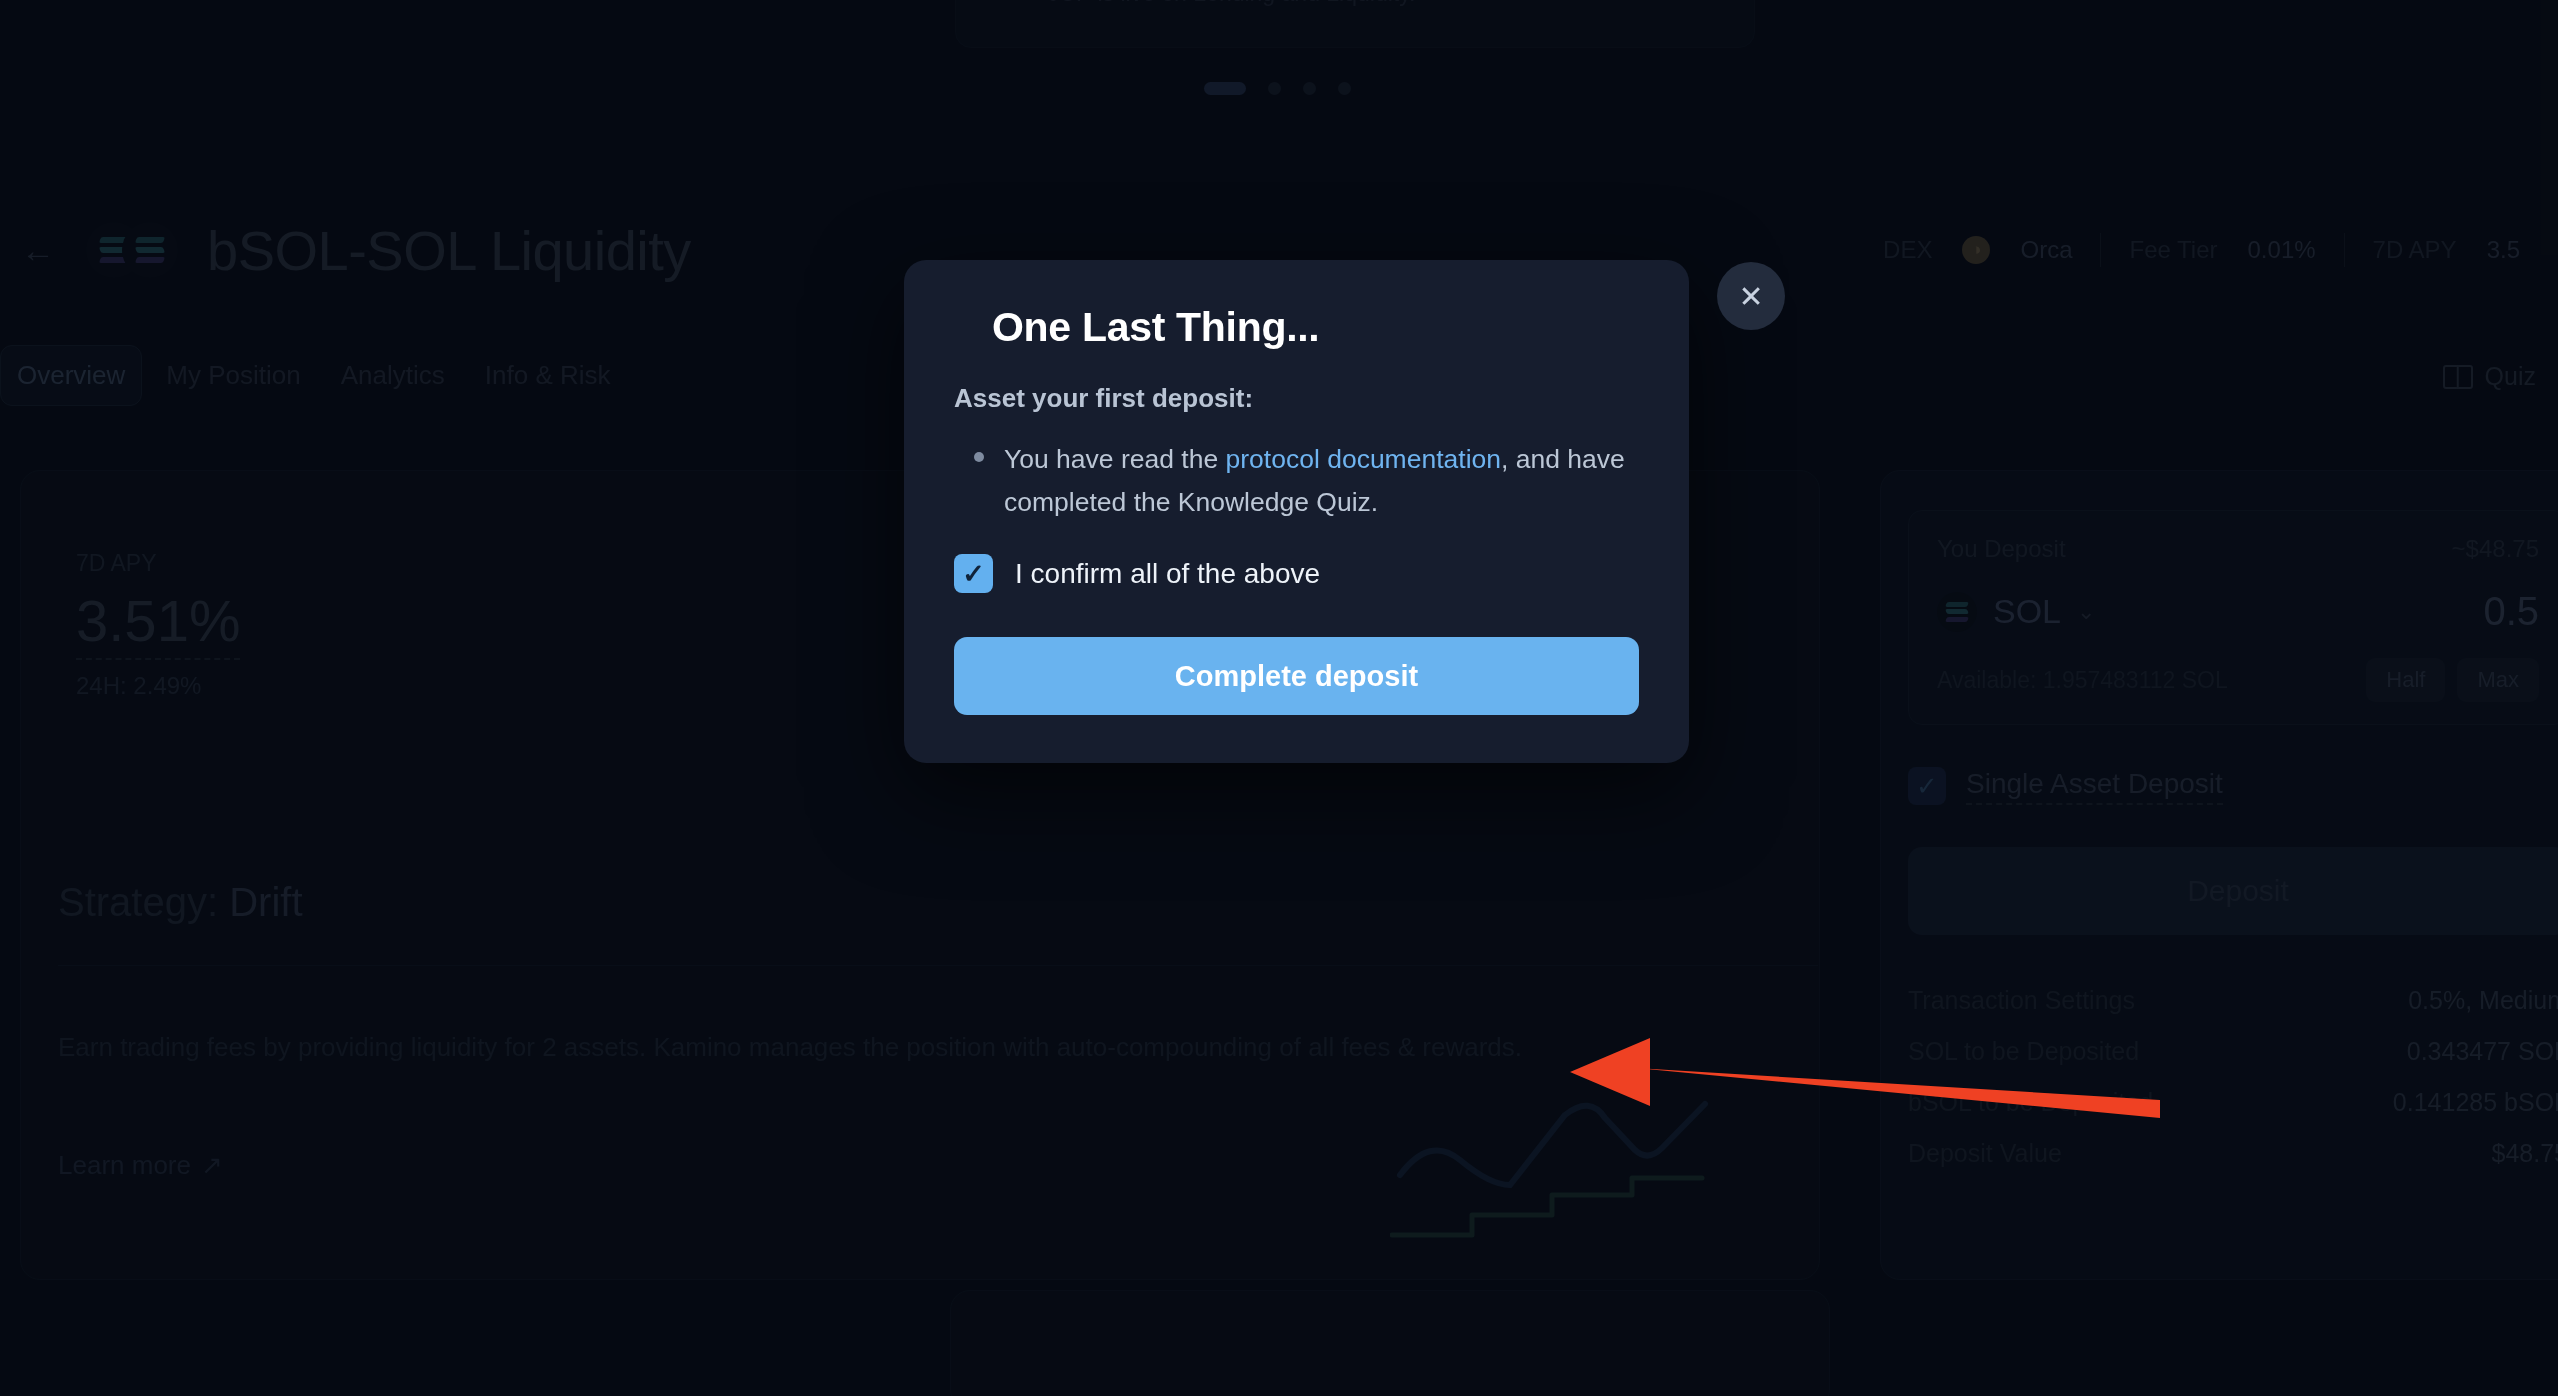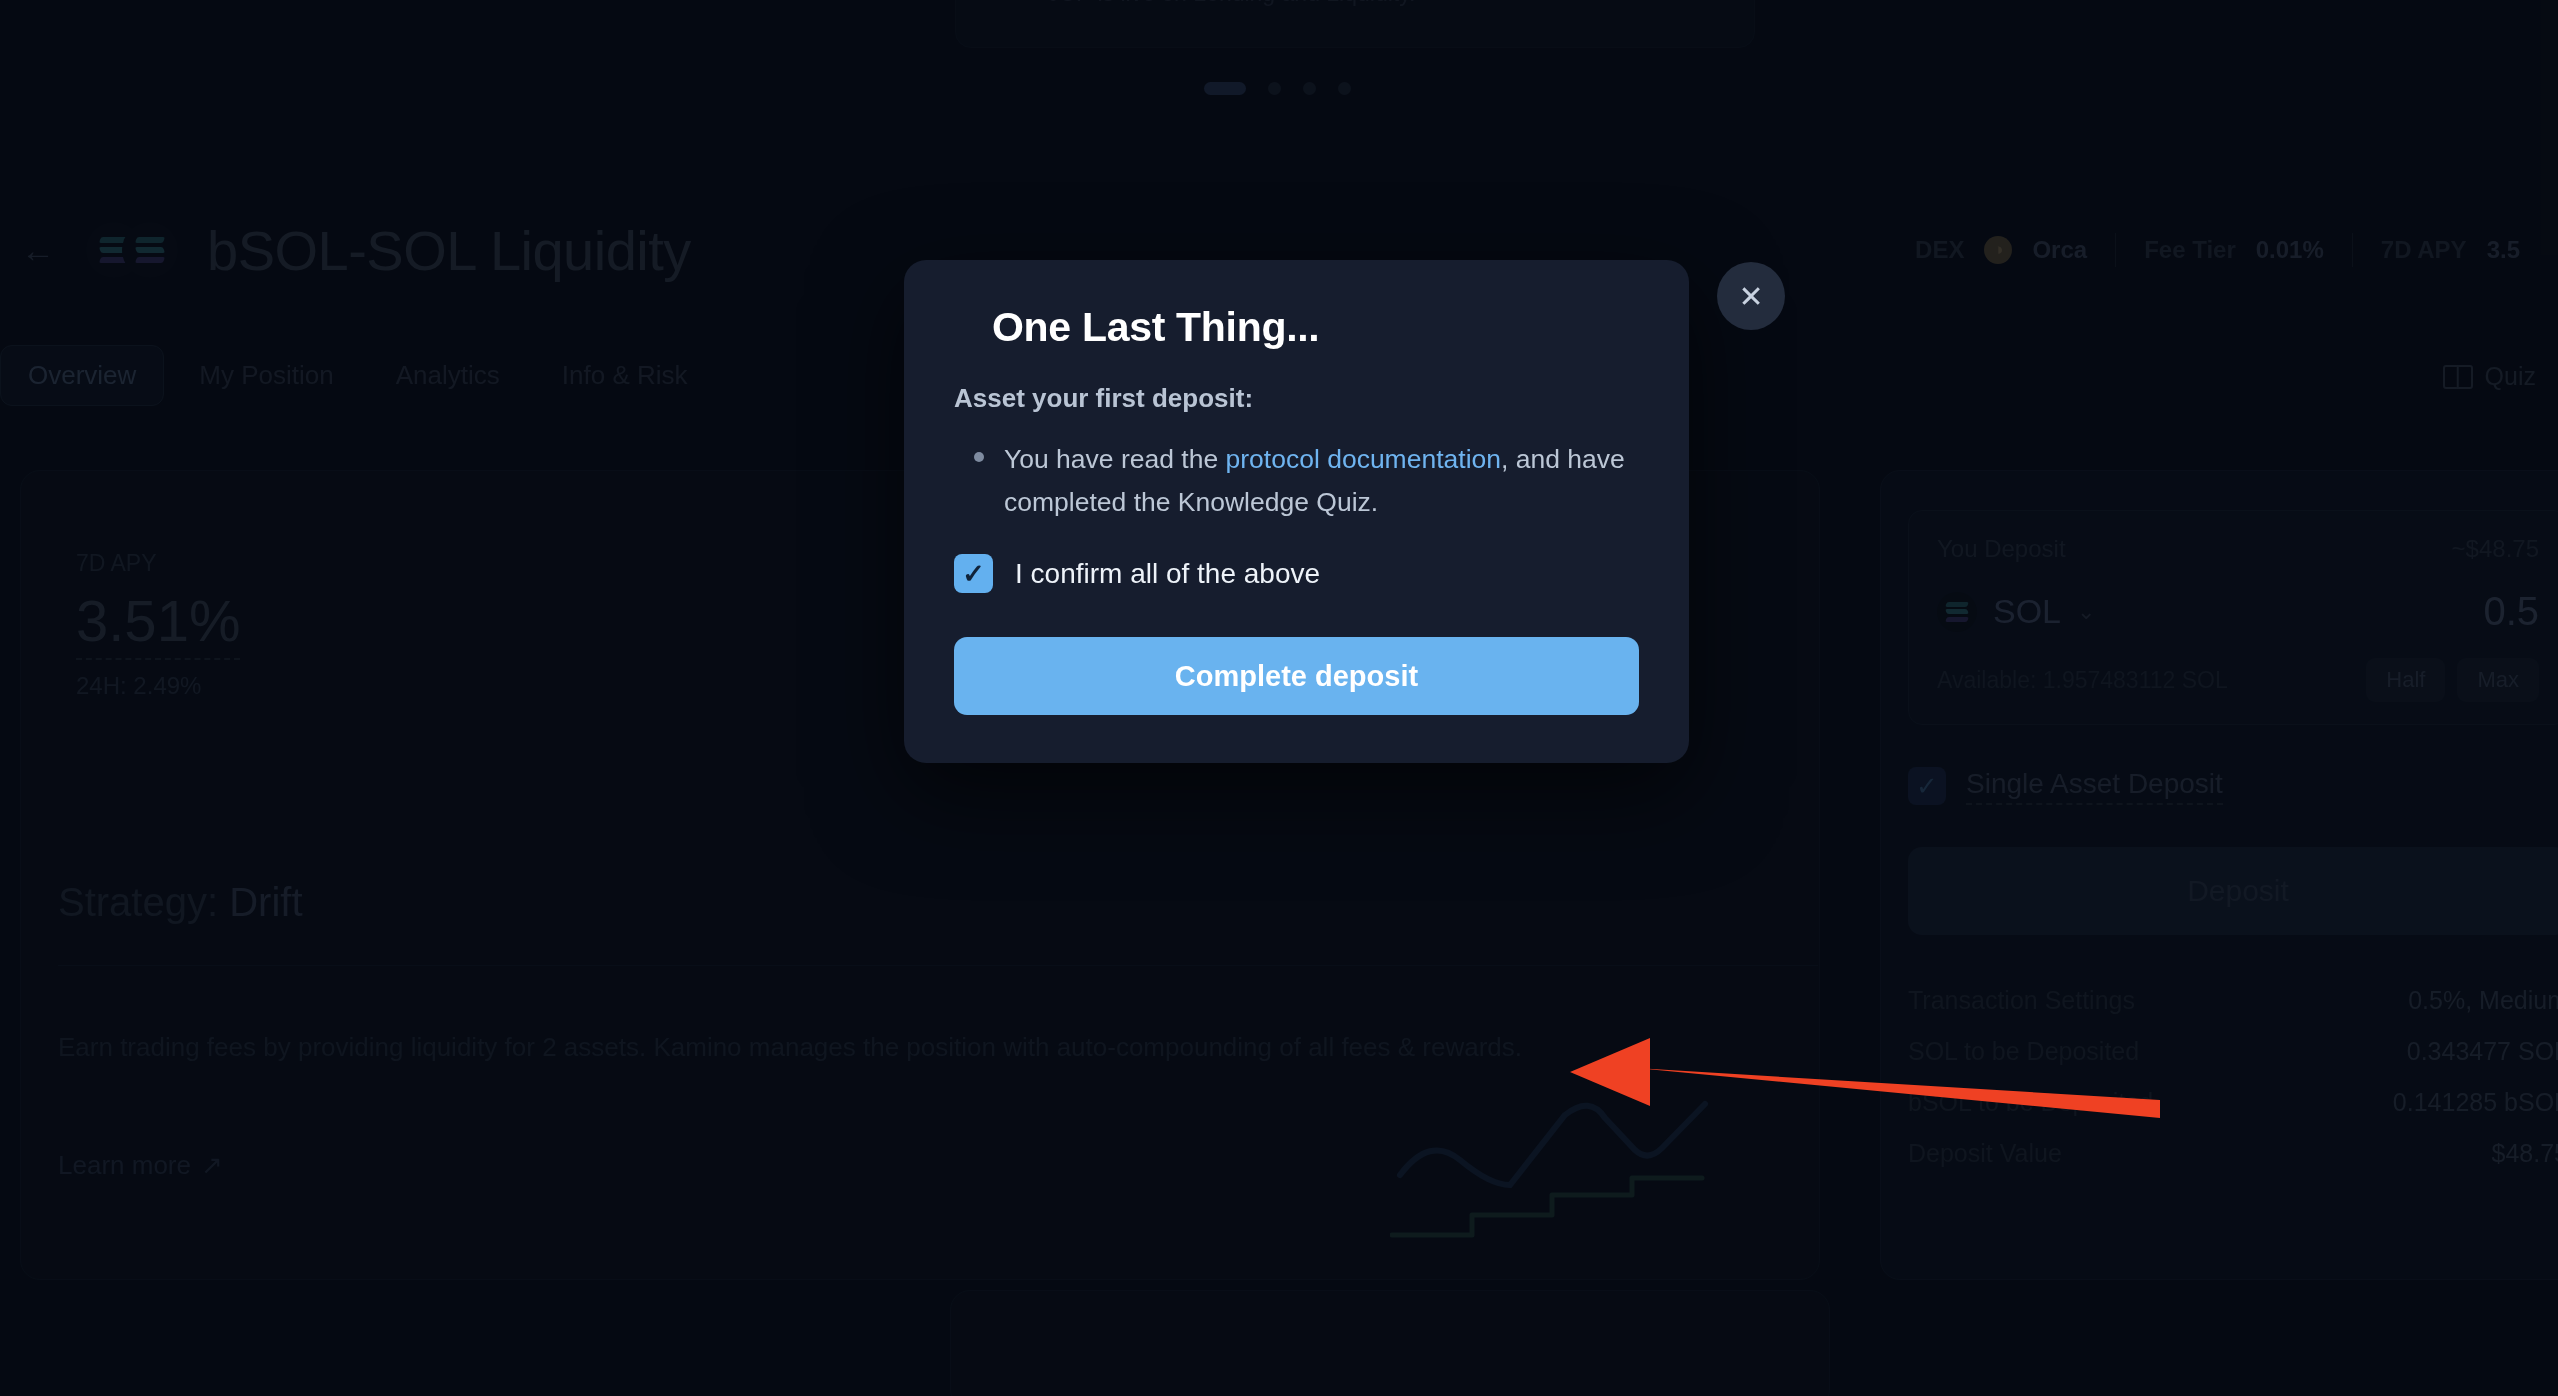--- a/index.html
+++ b/index.html
@@ -54,30 +54,30 @@
   .coin.c1{ left:0; }
   .coin.c2{ left:36px; }
   .sol-mark{ width:28px; height:26px; display:flex; flex-direction:column; justify-content:space-between; }
   .sol-mark i{ display:block; height:6px; border-radius:2px; }
   .sol-mark i:nth-child(1){ background:#1d4a52; transform:skewX(-20deg); }
   .sol-mark i:nth-child(2){ background:#23525b; transform:skewX(20deg); }
   .sol-mark i:nth-child(3){ background:#2e2a54; transform:skewX(-20deg); }
   .page-title{ font-size:56px; font-weight:400; color:#2c3442; margin-left:26px; letter-spacing:-.5px;}
 
   .header-meta{ margin-left:auto; display:flex; align-items:center; gap:0; padding-right:10px; font-size:24px;}
-  .meta-group{ display:flex; align-items:flex-end; gap:20px; padding:0 28px;font-weight:bold; }
+  .meta-group{ display:flex; align-items:flex-end; gap:30px; padding:0 28px; }
   .meta-label{ color:#222a38; }
   .meta-value{ color:#30394a; }
   .meta-sep{ width:1px; height:34px; background:#141b27; }
   .orca-badge{ width:28px; height:28px; border-radius:50%; background:#4a4130; display:flex; align-items:center; justify-content:center; font-size:17px; color:#6d6045;}
 
   
   .tabs{ position:absolute; left:0; top:345px; display:flex; align-items:center; gap:8px; }
   .tab{
-    font-size:26px; color:#262e3c; padding:14px 27px; border-radius:12px;
+    font-size:26px; color:#262e3c; padding:14px 16px; border-radius:12px;
   }
   .tab.active{ background:#0c1320; border:1px solid #16202e; color:#39475c; }
   .quiz-btn{
     position:absolute; right:0px; top:350px; display:flex; align-items:center; gap:12px;
     font-size:25px; color:#2a3341; padding:12px 22px;
   }
   .book-icon{ width:30px; height:24px; border:2.5px solid #2a3341; border-radius:3px; position:relative; }
   .book-icon:after{ content:""; position:absolute; left:50%; top:-2px; bottom:-2px; width:2.5px; background:#2a3341; transform:translateX(-50%);}
 
   

